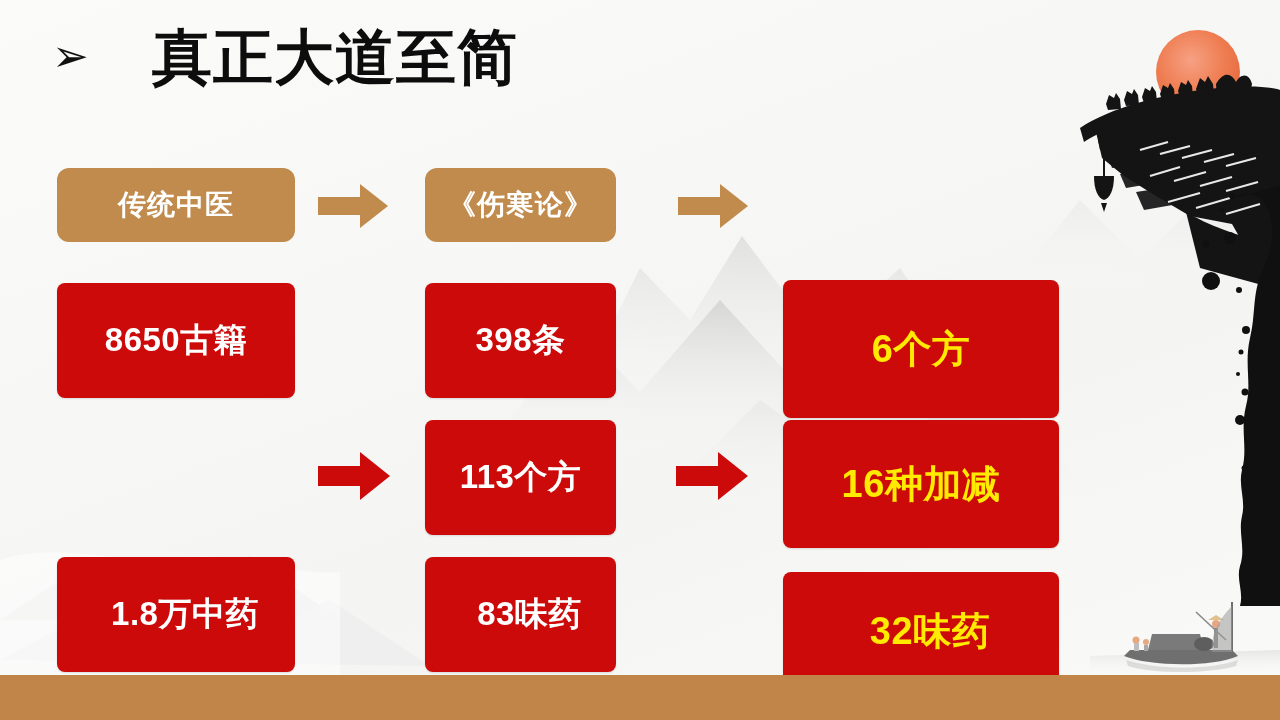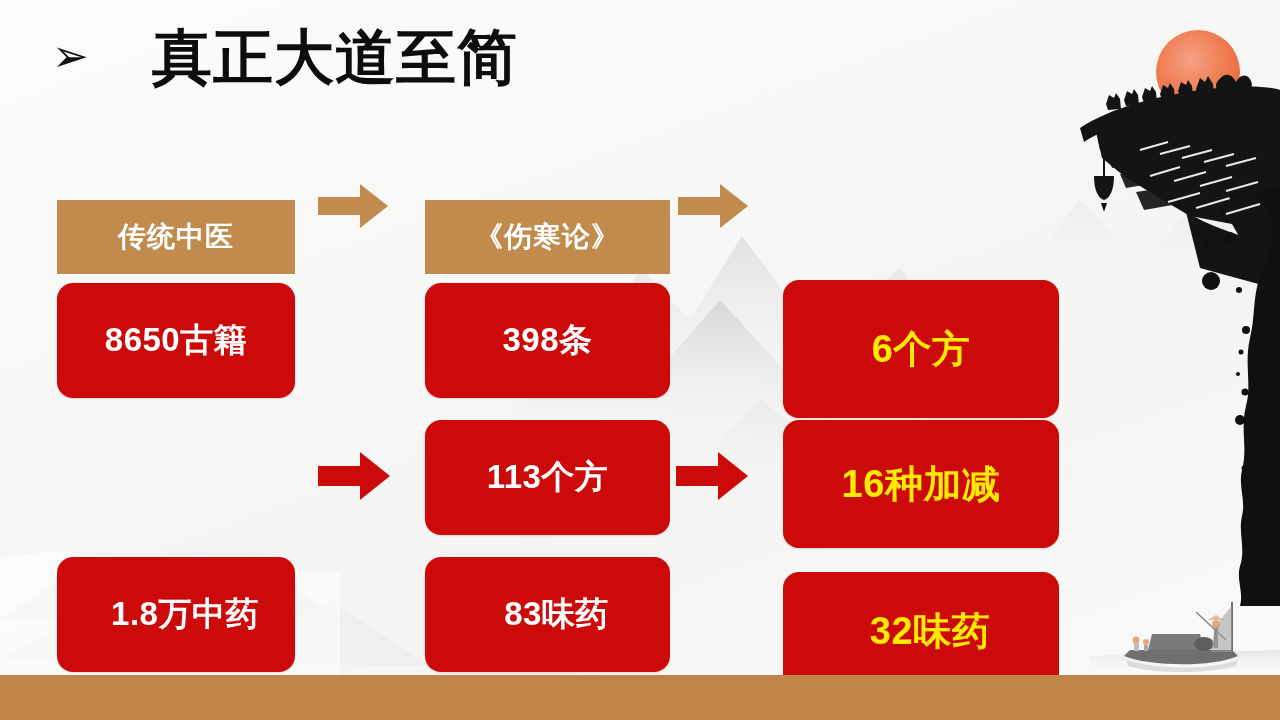--- a/index.html
+++ b/index.html
@@ -67,47 +67,46 @@
   .box {
     position: absolute;
     display: flex;
     align-items: center;
     justify-content: center;
     box-sizing: border-box;
     text-align: center;
   }
   .header-box {
     height: 74px;
-    border-radius: 0;
+    border-radius: 12px;
     background: #c08b4c;
     color: #ffffff;
     font-size: 28px;
     font-weight: bold;
     letter-spacing: 1px;
-    margin-top: 32px;
   }
   .data-box {
-    border-radius: 16px;
+    border-radius: 8px;
     background: #cc0a0a;
     box-shadow: 0 1px 2px rgba(0,0,0,0.12);
   }
   .data-box .box-label {
     font-size: 33px;
     font-weight: bold;
     color: #ffffff;
     letter-spacing: 0.5px;
   }
   .data-box.accent .box-label {
     color: #ffea00;
     font-size: 38px;
   }
 
   
   .col1 { left: 57px;  width: 238px; }
-  .col2 { left: 425px; width: 245px; }
+  .col2 { left: 425px; width: 191px; }
   .col3 { left: 783px; width: 276px; }
 
   .hdr-row { top: 168px; }
 
   .row1 { top: 283px; height: 115px; }
   .row2 { top: 420px; height: 115px; }
   .row3 { top: 557px; height: 115px; padding-left: 18px; }
 
   
   .col3.row1 { top: 280px; height: 138px; }

